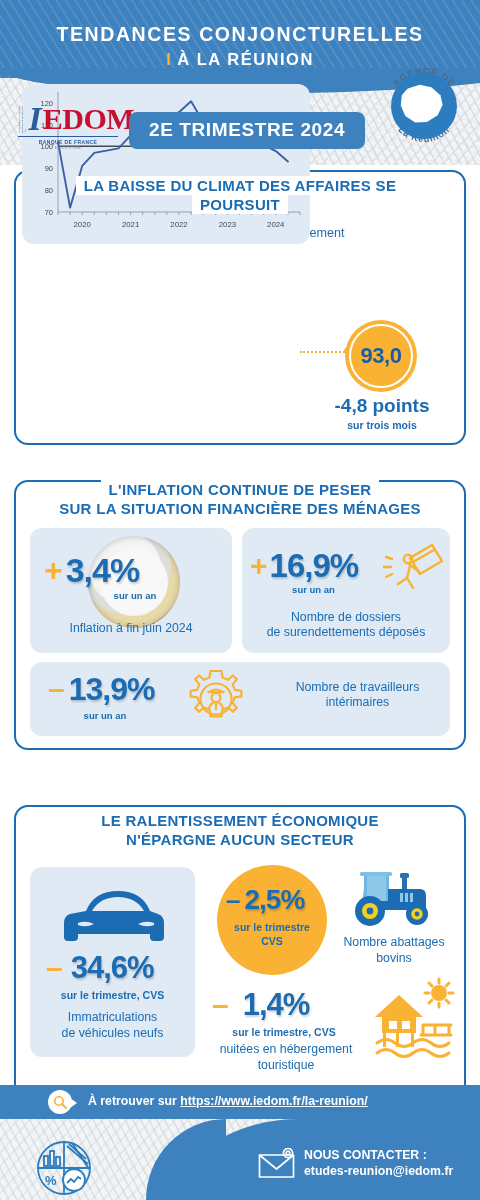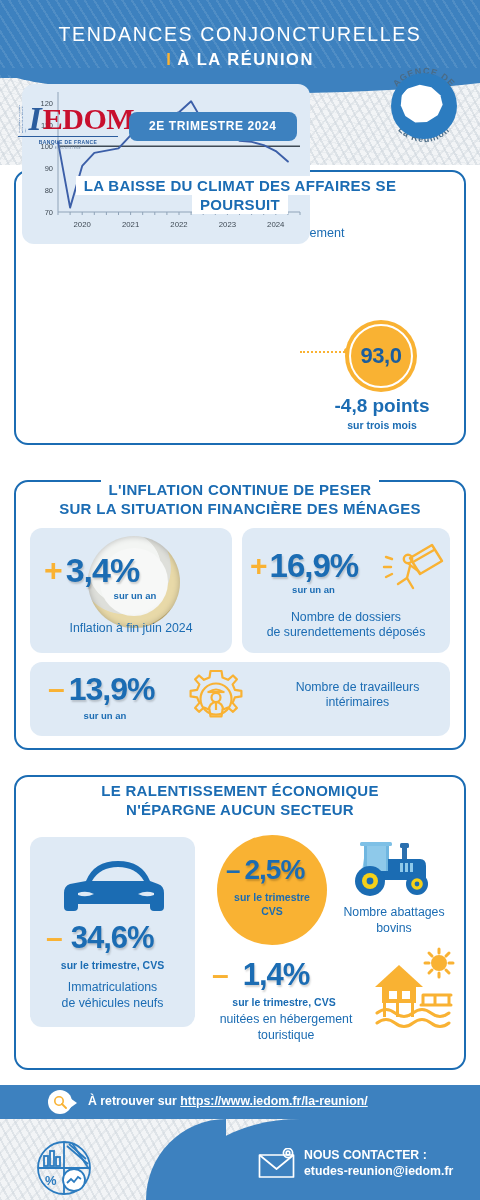--- a/index.html
+++ b/index.html
@@ -19,39 +19,39 @@
        repeating-linear-gradient(-48deg, rgba(210,217,223,.45) 0 2px, transparent 2px 9px),
        repeating-linear-gradient(14deg, rgba(214,221,227,.35) 0 1px, transparent 1px 6px);
   }
   .hdr-band { position:absolute; top:0; left:0; width:480px; height:78px; background:#3d81bf; }
   .hdr-band:after{ content:""; position:absolute; left:0; bottom:-16px; width:480px; height:26px;
     background:#3d81bf; border-radius:0 0 58% 42% / 0 0 100% 100%;
     transform:scaleX(1.12); transform-origin:left bottom; }
   .hdr-band-texture{ position:absolute; inset:0; opacity:.10;
     background-image: repeating-linear-gradient(58deg,#fff 0 2px, transparent 2px 8px); }
   .hdr-title { position:absolute; left:0; top:22px; width:480px; text-align:center; z-index:4; }
-  .hdr-title .l1 { color:#fff; font-size:19.5px; font-weight:normal; letter-spacing:1.6px; line-height:25px; }
+  .hdr-title .l1 { color:#fff; font-size:19.5px; font-weight:bold; letter-spacing:1.6px; line-height:25px; }
   .hdr-title .l2 { color:#fff; font-size:16.5px; font-weight:bold; letter-spacing:1.5px; line-height:24px; }
   .hdr-title .l2 .bar { color:#f9b233; margin-right:5px; font-weight:bold; }
 
   .logo { position:absolute; left:18px; top:103px; z-index:5; width:100px; }
   .logo .row { display:flex; align-items:flex-end; }
   .logo .vtext { font-size:2.4px; color:#2b5d9e; writing-mode:vertical-rl;
      transform:rotate(180deg); line-height:3.2px; height:30px; letter-spacing:.2px;}
   .logo .i { color:#2b5d9e; font-size:34px; font-weight:bold; font-style:italic; line-height:28px;
      font-family:"Liberation Serif", serif; margin:0 1px 0 1px;}
   .logo .edom { color:#c8102e; font-size:30px; font-weight:bold; line-height:28px; letter-spacing:-.5px;
      font-family:"Liberation Serif", serif;}
   .logo .bdf { text-align:center; color:#2b5d9e; font-size:5px; letter-spacing:.4px; margin-top:3px; font-weight:bold;
      border-top:1px solid #2b5d9e; padding-top:2px; }
   .logo .bdf2 { text-align:center; color:#7a8fa6; font-size:3px; letter-spacing:.3px; margin-top:1px;}
 
   .quarter-pill { position:absolute; left:129px; top:112px; z-index:5;
      background:#3d81bf; color:#fff; border-radius:8px; padding:7px 20px 8px;
-     font-size:12px; font-weight:bold; letter-spacing:.6px; }
+     font-size:19px; font-weight:bold; letter-spacing:.6px; }
 
   .agency { position:absolute; right:12px; top:62px; width:88px; height:88px; z-index:5; }
   .agency .ring-txt { position:absolute; inset:0; }
   .agency .disc { position:absolute; left:11px; top:11px; width:66px; height:66px;
      border-radius:50%; background:#2c7cc0; }
   .agency .isle { position:absolute; left:19px; top:22px; width:45px; height:40px; background:#fff;
      border-radius:48% 52% 45% 55% / 55% 45% 55% 45%;
      clip-path: polygon(18% 12%,46% 2%,72% 8%,92% 28%,97% 52%,86% 78%,62% 95%,36% 96%,14% 80%,4% 54%,6% 28%); }
   .agency svg text { font-size:9px; font-weight:bold; fill:#4a6b86; letter-spacing:1px;
      font-family:"Liberation Sans", sans-serif; }
@@ -99,21 +99,21 @@
   .sublbl { color:#1b6cb3; font-weight:bold; font-size:9.5px; text-align:center; }
   .caption { color:#1b6cb3; font-size:12.3px; text-align:center; line-height:15px; }
 
   .coin { position:absolute; left:58px; top:8px; width:92px; height:92px; border-radius:50%;
      background:radial-gradient(circle at 40% 35%, #f3f5f3 0 44%, #dedfda 45% 56%, #e8d9a8 57% 75%, #cdb678 76% 90%, #b9a05f 91% 100%);
      box-shadow: inset 0 0 6px rgba(0,0,0,.25); }
   .coin:after{ content:""; position:absolute; inset:12px; border-radius:50%;
      background:radial-gradient(circle at 45% 38%, #f7f8f7 0 70%, #e2e4e1 100%); }
 
   
-  #card3 { top:775px; height:295px; }
+  #card3 { top:805px; height:295px; }
   #card3 .ttl { padding-top:6px; }
   #tile-car { left:16px; top:62px; width:165px; height:190px; background:#dfeaf5; border-radius:12px; position:absolute; }
   .circle-orange { position:absolute; left:203px; top:60px; width:110px; height:110px;
      border-radius:50%; background:#f9b233; }
 
   
   .foot-band { position:absolute; left:0; top:1085px; width:480px; height:34px; background:#3d81bf; }
   .foot-search { position:absolute; left:48px; top:1090px; width:24px; height:24px; border-radius:50%;
      background:#fff; display:flex; align-items:center; justify-content:center; }
   .foot-arrow { position:absolute; left:70px; top:1098px; width:0; height:0;

